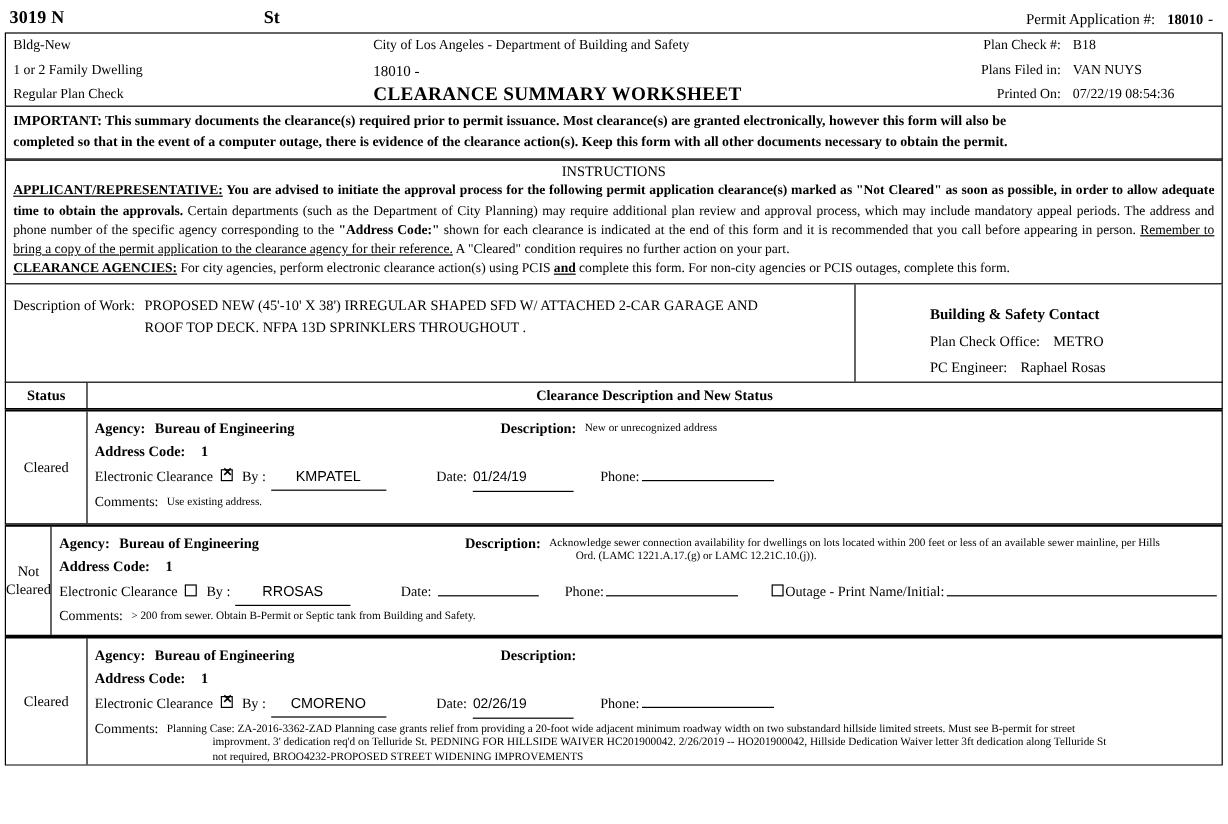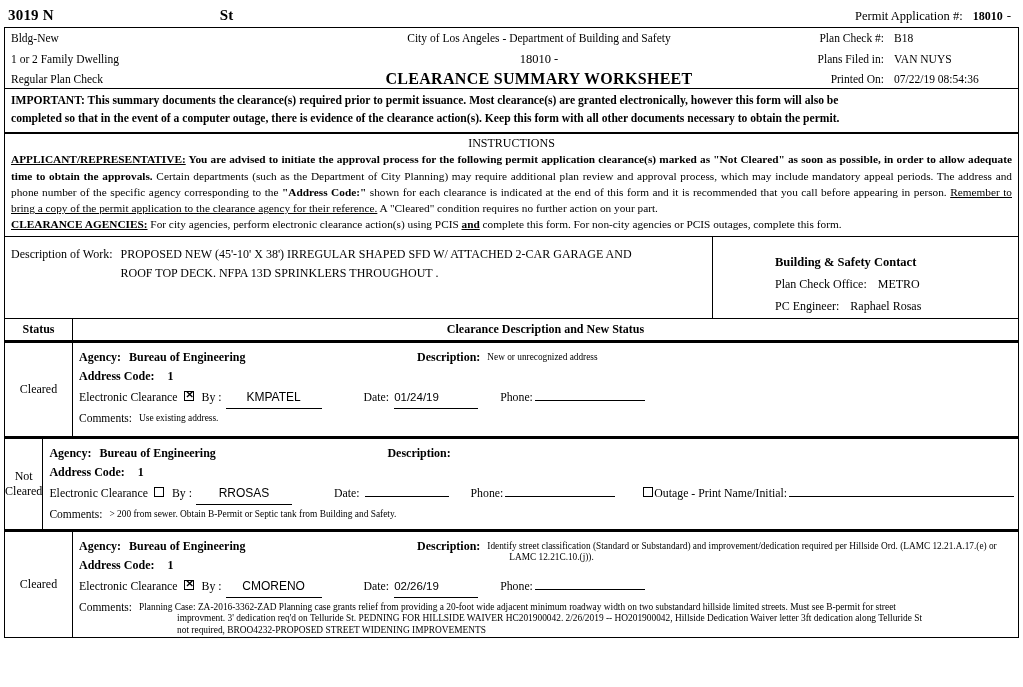--- a/index.html
+++ b/index.html
@@ -68,24 +68,23 @@
     position: absolute;
     left: 6px;
     top: 0;
     width: 300px;
     font-size: 11.5px;
     line-height: 20.5px;
   }
   .tb-left div { height: 20.5px; }
   .tb-center {
     position: absolute;
-    left: 284px;
+    left: 306px;
     width: 500px;
     top: 0;
-    text-align: center;
     line-height: 20.5px;
   }
   .tb-c1 { font-size: 11.5px; height: 20.5px; }
   .tb-c2 { font-size: 12.5px; height: 20.5px; }
   .tb-c3 { font-size: 16px; font-weight: bold; height: 21px; letter-spacing: 0.3px;}
   .tb-right {
     position: absolute;
     right: 6px;
     top: 0;
     width: 220px;
@@ -447,20 +446,24 @@
 
   <div class="clear-row row2">
     <div class="cr-status">Not Cleared</div>
     <div class="cr-body">
       <div class="line-agency">
         <span class="agency-lab">Agency:</span>
         <span class="agency-val">Bureau of Engineering</span>
       </div>
       <div class="desc-block">
         <span class="desc-lab">Description:</span>
+        <span class="desc-val small2">
+          <div>Acknowledge sewer connection availability for dwellings on lots located within 200 feet or less of an available sewer mainline, per Hills</div>
+          <div class="indent2" style="padding-left:22px">Ord. (LAMC 1221.A.17.(g) or LAMC 12.21C.10.(j)).</div>
+        </span>
       </div>
       <div class="addr-code">
         <span>Address Code:</span>
         <span class="ac-val">1</span>
       </div>
       <div class="ec-line">
         <span class="ec-lab">Electronic Clearance</span>
         <span class="checkbox"></span>
         <span class="by-lab">By :</span>
         <span class="by-val">RROSAS</span>
@@ -485,24 +488,20 @@
 
   <div class="clear-row row3">
     <div class="cr-status">Cleared</div>
     <div class="cr-body">
       <div class="line-agency">
         <span class="agency-lab">Agency:</span>
         <span class="agency-val">Bureau of Engineering</span>
       </div>
       <div class="desc-block">
         <span class="desc-lab">Description:</span>
-        <span class="desc-val small2">
-          <div>Identify street classification (Standard or Substandard) and improvement/dedication required per Hillside Ord. (LAMC 12.21.A.17.(e) or</div>
-          <div style="padding-left:22px">LAMC 12.21C.10.(j)).</div>
-        </span>
       </div>
       <div class="addr-code">
         <span>Address Code:</span>
         <span class="ac-val">1</span>
       </div>
       <div class="ec-line">
         <span class="ec-lab">Electronic Clearance</span>
         <span class="checkbox checked"></span>
         <span class="by-lab">By :</span>
         <span class="by-val">CMORENO</span>

